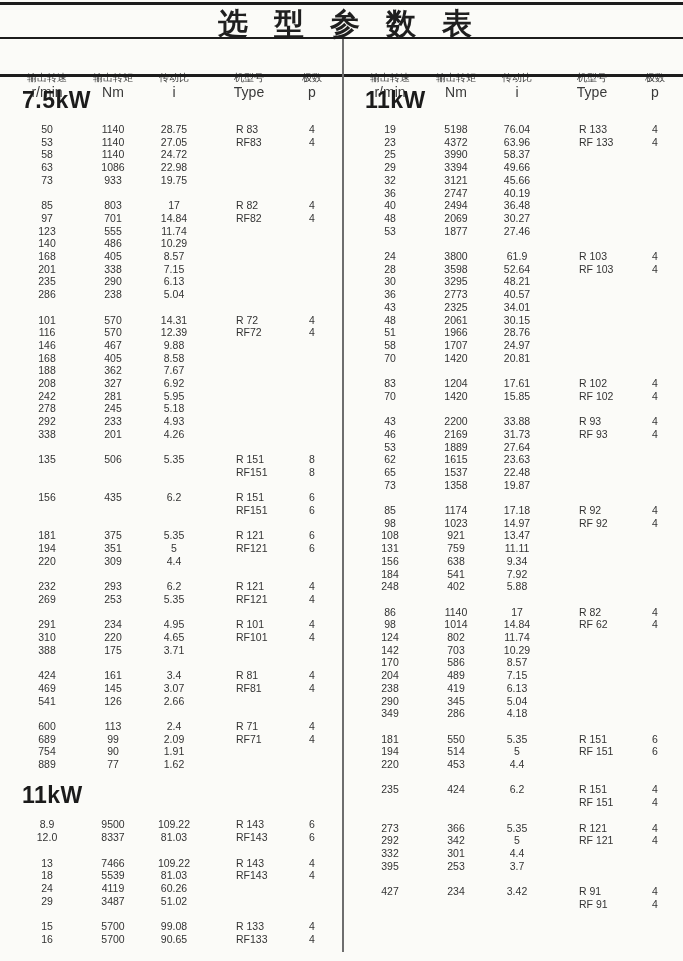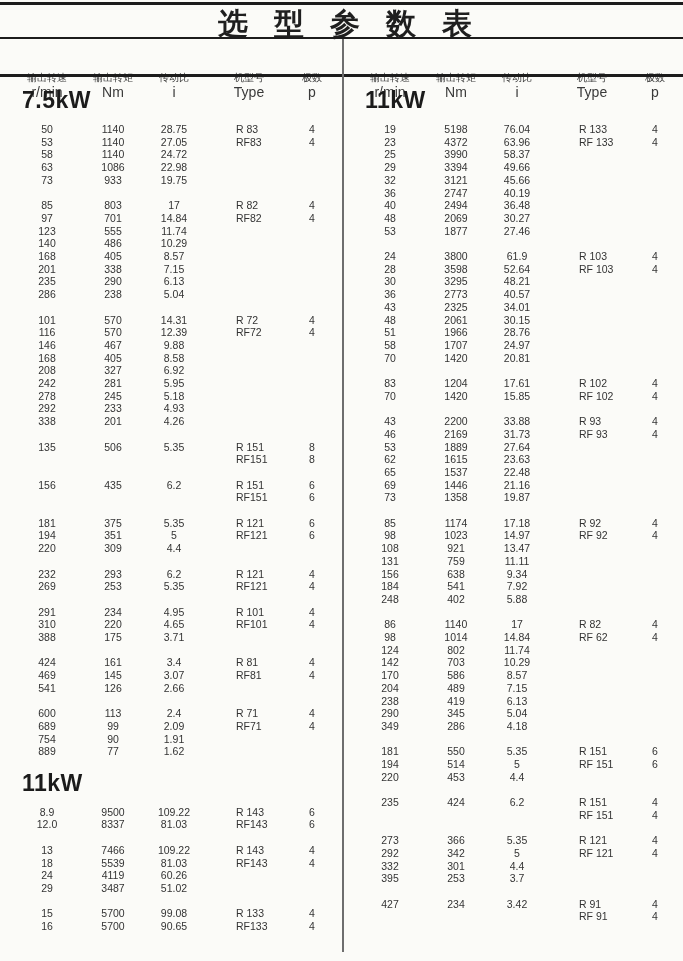--- a/index.html
+++ b/index.html
@@ -204,20 +204,27 @@
           <span class="c c5"> </span>
         </div>
         <div class="row">
           <span class="c c1">168</span>
           <span class="c c2">405</span>
           <span class="c c3">8.58</span>
           <span class="c c4"> </span>
           <span class="c c5"> </span>
         </div>
         <div class="row">
+          <span class="c c1">188</span>
+          <span class="c c2">362</span>
+          <span class="c c3">7.67</span>
+          <span class="c c4"> </span>
+          <span class="c c5"> </span>
+        </div>
+        <div class="row">
           <span class="c c1">208</span>
           <span class="c c2">327</span>
           <span class="c c3">6.92</span>
           <span class="c c4"> </span>
           <span class="c c5"> </span>
         </div>
         <div class="row">
           <span class="c c1">242</span>
           <span class="c c2">281</span>
           <span class="c c3">5.95</span>
@@ -635,27 +642,20 @@
           <span class="c c5"> </span>
         </div>
         <div class="row">
           <span class="c c1">65</span>
           <span class="c c2">1537</span>
           <span class="c c3">22.48</span>
           <span class="c c4"> </span>
           <span class="c c5"> </span>
         </div>
         <div class="row">
-          <span class="c c1">69</span>
-          <span class="c c2">1446</span>
-          <span class="c c3">21.16</span>
-          <span class="c c4"> </span>
-          <span class="c c5"> </span>
-        </div>
-        <div class="row">
           <span class="c c1">73</span>
           <span class="c c2">1358</span>
           <span class="c c3">19.87</span>
           <span class="c c4"> </span>
           <span class="c c5"> </span>
         </div>
       </div>
       <div class="block">
         <div class="row">
           <span class="c c1">85</span>

